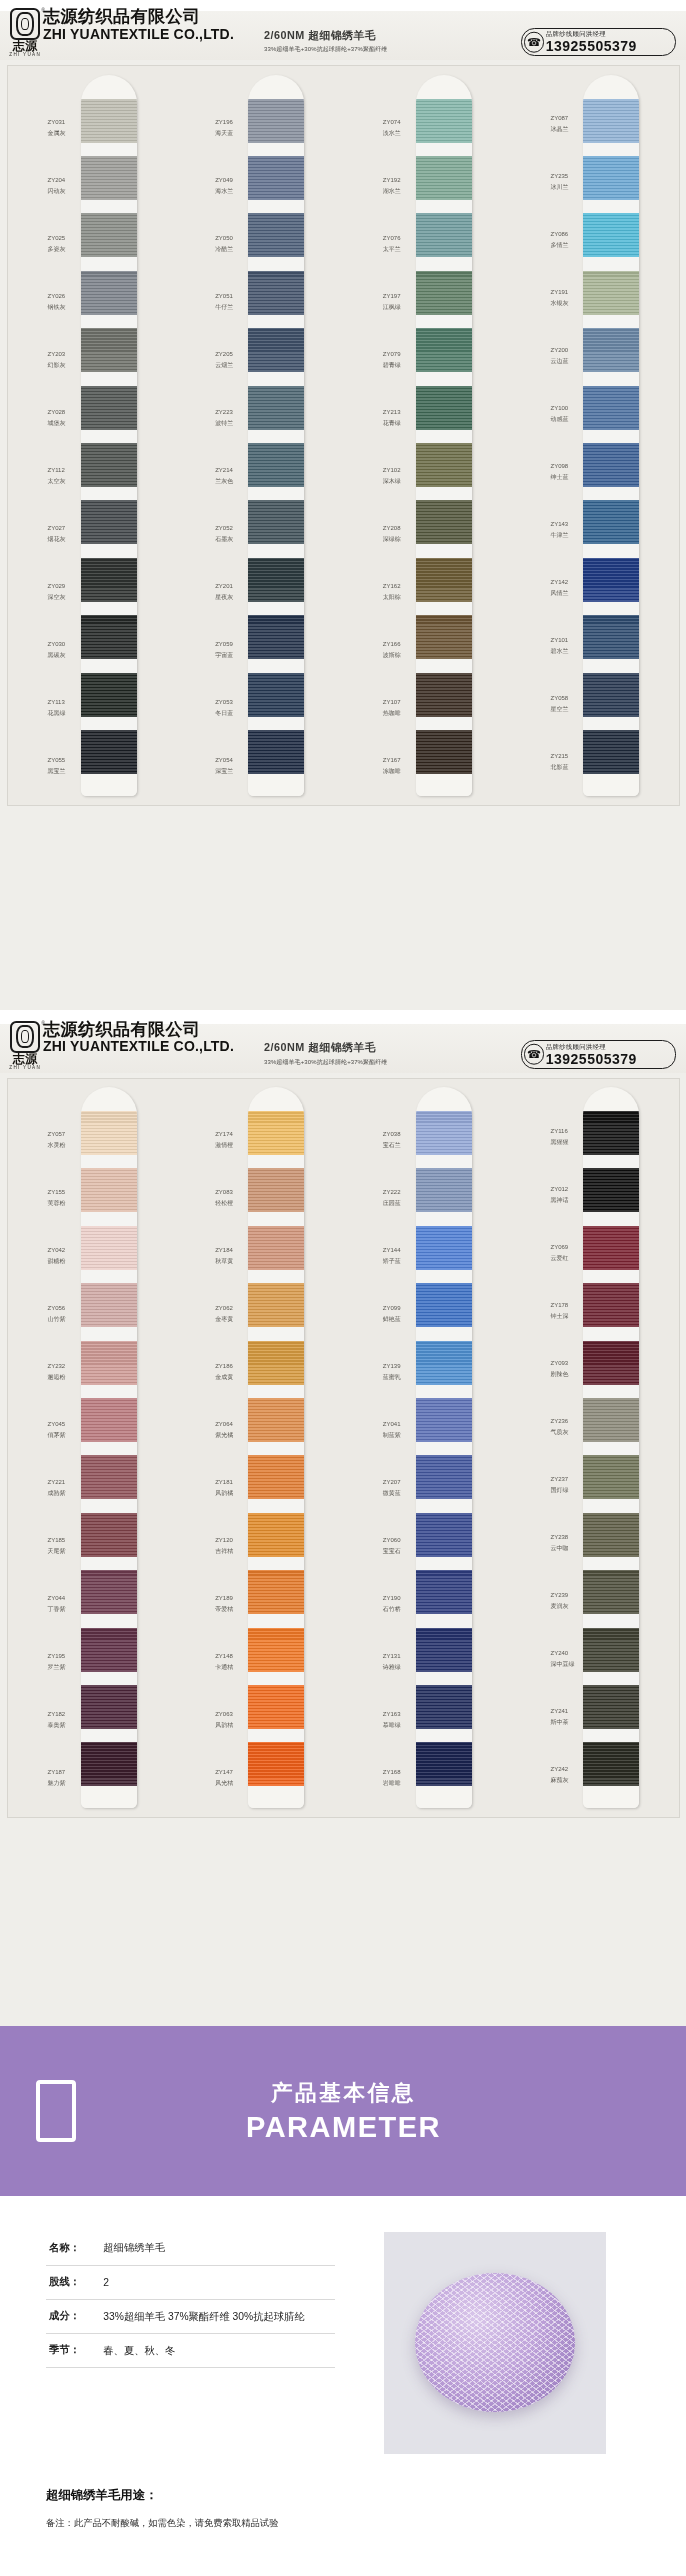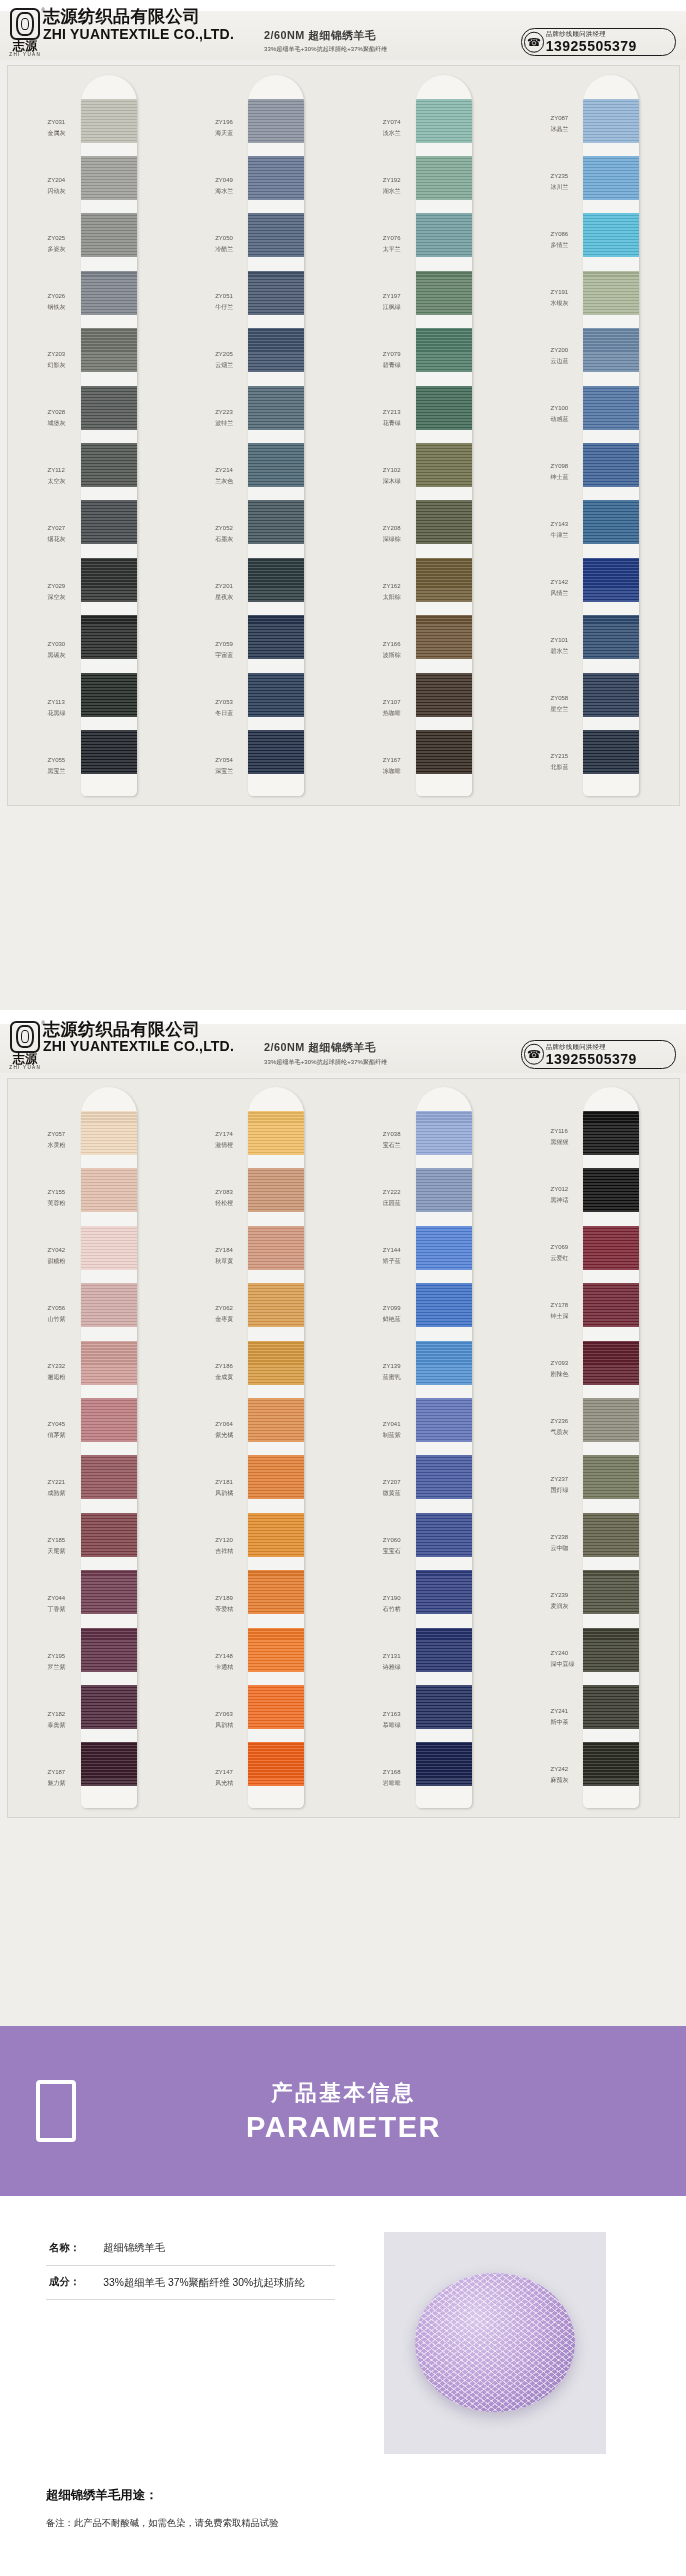--- a/index.html
+++ b/index.html
@@ -901,22 +901,30 @@
   <div class="pb-en">PARAMETER</div>
 </div>
 
 <div class="param-section">
   <div class="param-table" id="param-table">
       <div class="prow">
         <div class="pkey">名称：</div>
         <div class="pval">超细锦绣羊毛</div>
       </div>
       <div class="prow">
+        <div class="pkey">股线：</div>
+        <div class="pval">2</div>
+      </div>
+      <div class="prow">
         <div class="pkey">成分：</div>
         <div class="pval">33%超细羊毛 37%聚酯纤维 30%抗起球腈纶</div>
+      </div>
+      <div class="prow">
+        <div class="pkey">季节：</div>
+        <div class="pval">春、夏、秋、冬</div>
       </div>
     </div>
   <div class="param-photo">
     <div class="yarnball"></div>
   </div>
 </div>
 
 <div class="usage">
   <div class="usage-title">超细锦绣羊毛用途：</div>
   <div class="usage-line">备注：此产品不耐酸碱，如需色染，请免费索取精品试验</div>

